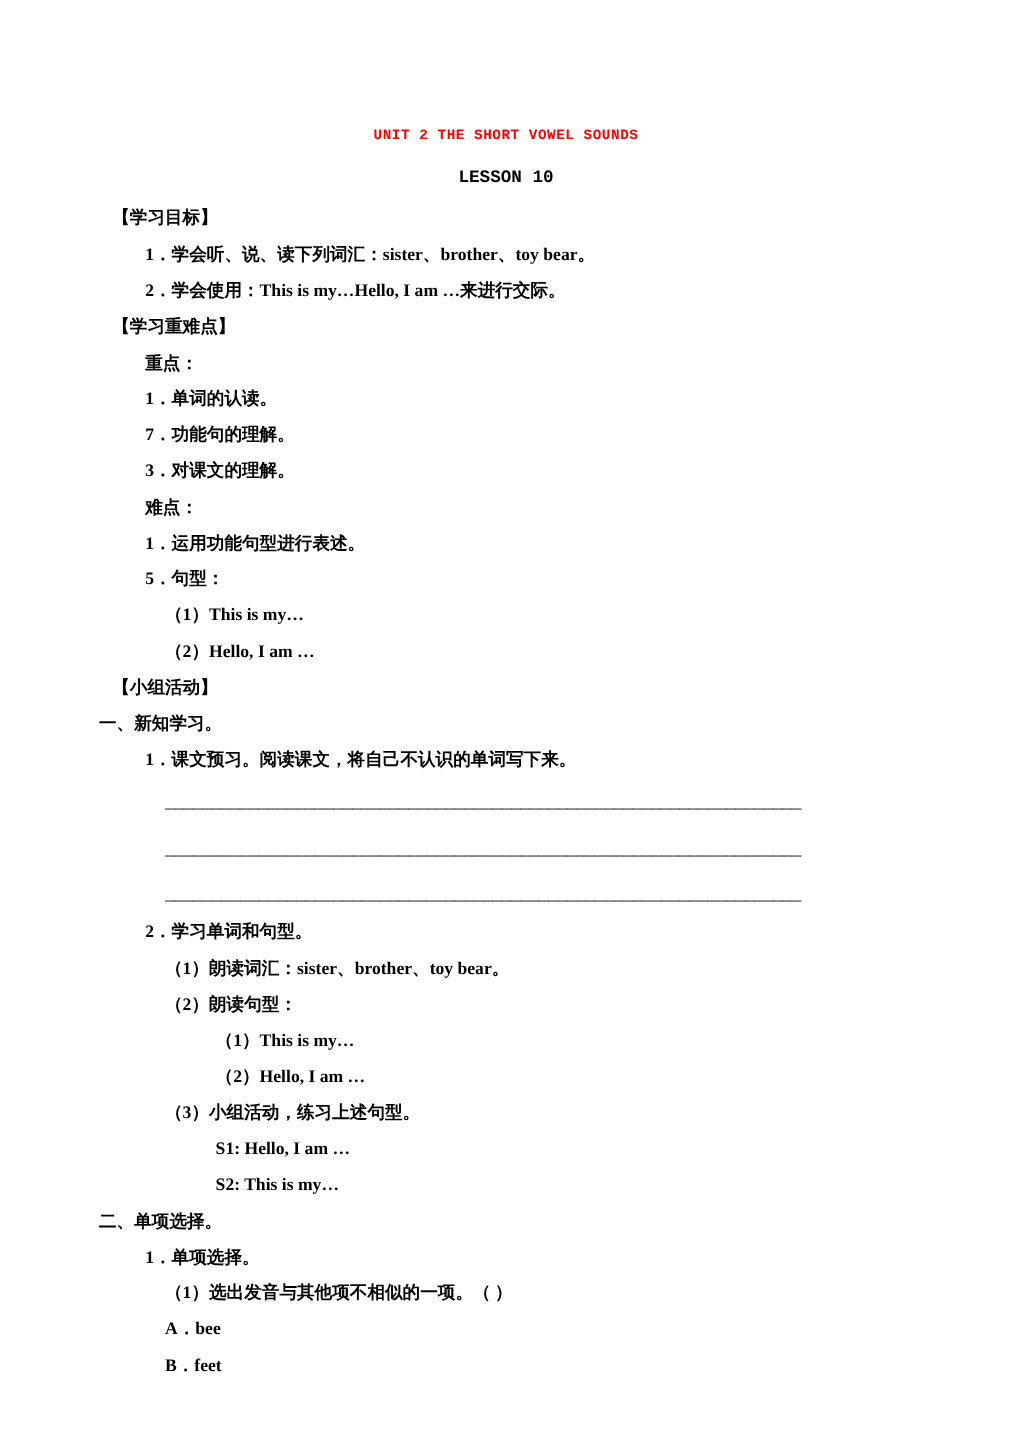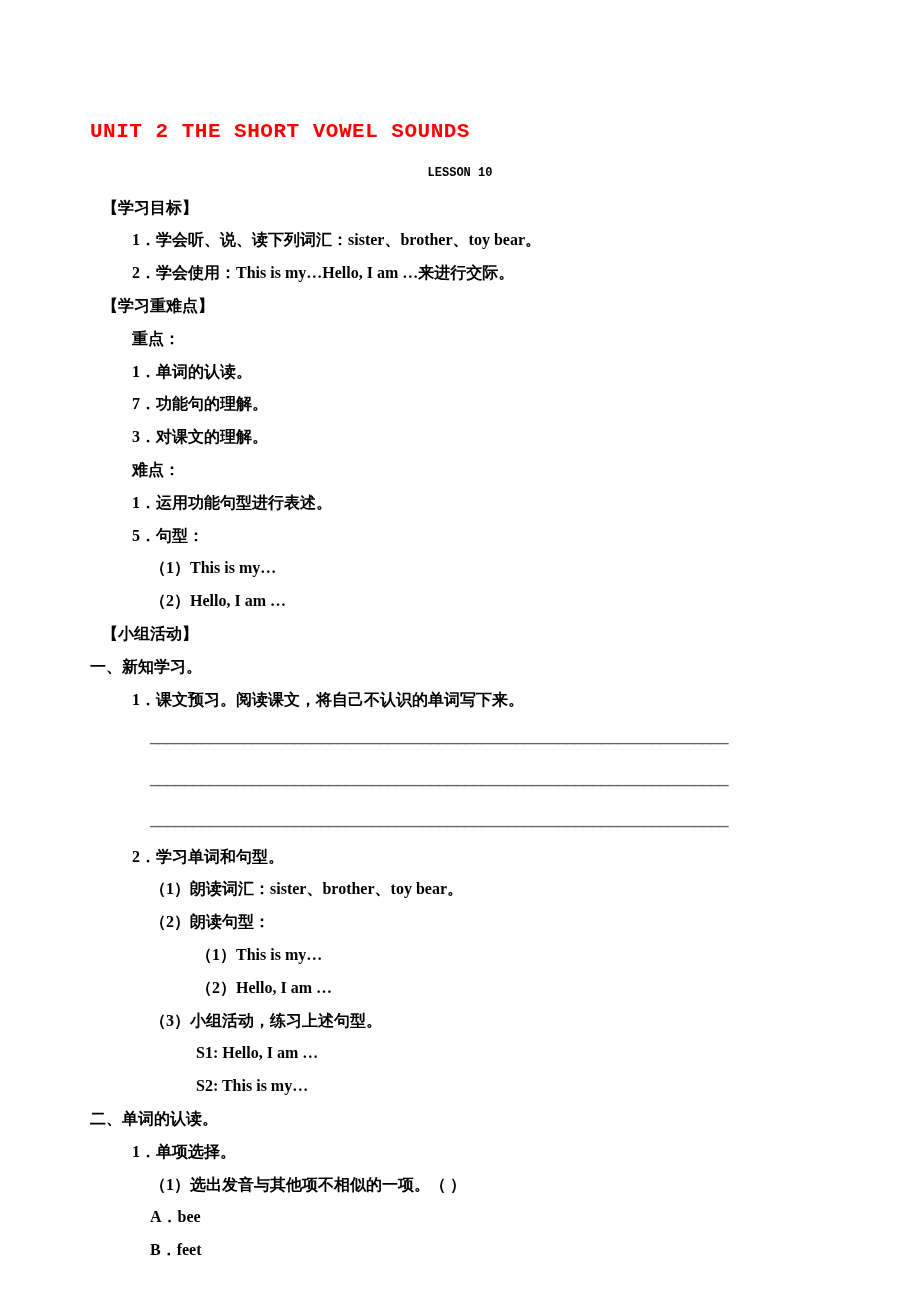--- a/index.html
+++ b/index.html
@@ -7,31 +7,32 @@
     width: 920px;
     height: 1302px;
     background: #ffffff;
     font-family: "SimSun", "宋体", serif;
     font-size: 16px;
     color: #000000;
     padding: 110px 90px 60px 90px;
     line-height: 2.05;
   }
   .title {
+    text-align: center;
     color: #ff0000;
     font-family: "Courier New", monospace;
     font-weight: bold;
-    font-size: 21px;
+    font-size: 13px;
     letter-spacing: 0.5px;
     margin-bottom: 8px;
   }
   .subtitle {
     text-align: center;
     font-family: "Courier New", monospace;
-    font-size: 12px;
+    font-size: 16px;
     font-weight: bold;
     margin-bottom: 6px;
   }
   .section-header {
     font-weight: bold;
     margin-left: 12px;
   }
   .indent-1 { padding-left: 42px; }
   .indent-2 { padding-left: 60px; }
   .indent-3 { padding-left: 106px; }
@@ -74,17 +75,17 @@
 <div class="blank-line">____________________________________________________________________</div>
 <div class="blank-line">____________________________________________________________________</div>
 <div class="indent-1">2．学习单词和句型。</div>
 <div class="indent-2">（1）朗读词汇：sister、brother、toy bear。</div>
 <div class="indent-2">（2）朗读句型：</div>
 <div class="indent-3">（1）This is my…</div>
 <div class="indent-3">（2）Hello, I am …</div>
 <div class="indent-2">（3）小组活动，练习上述句型。</div>
 <div class="indent-3">S1: Hello, I am …</div>
 <div class="indent-3">S2: This is my…</div>
-<div>二、单词的认读。</div>
+<div>二、单项选择。</div>
 <div class="indent-1">1．单项选择。</div>
 <div class="indent-2">（1）选出发音与其他项不相似的一项。（  ）</div>
 <div class="indent-2">A．bee</div>
 <div class="indent-2">B．feet</div>
 
 </body></html>

